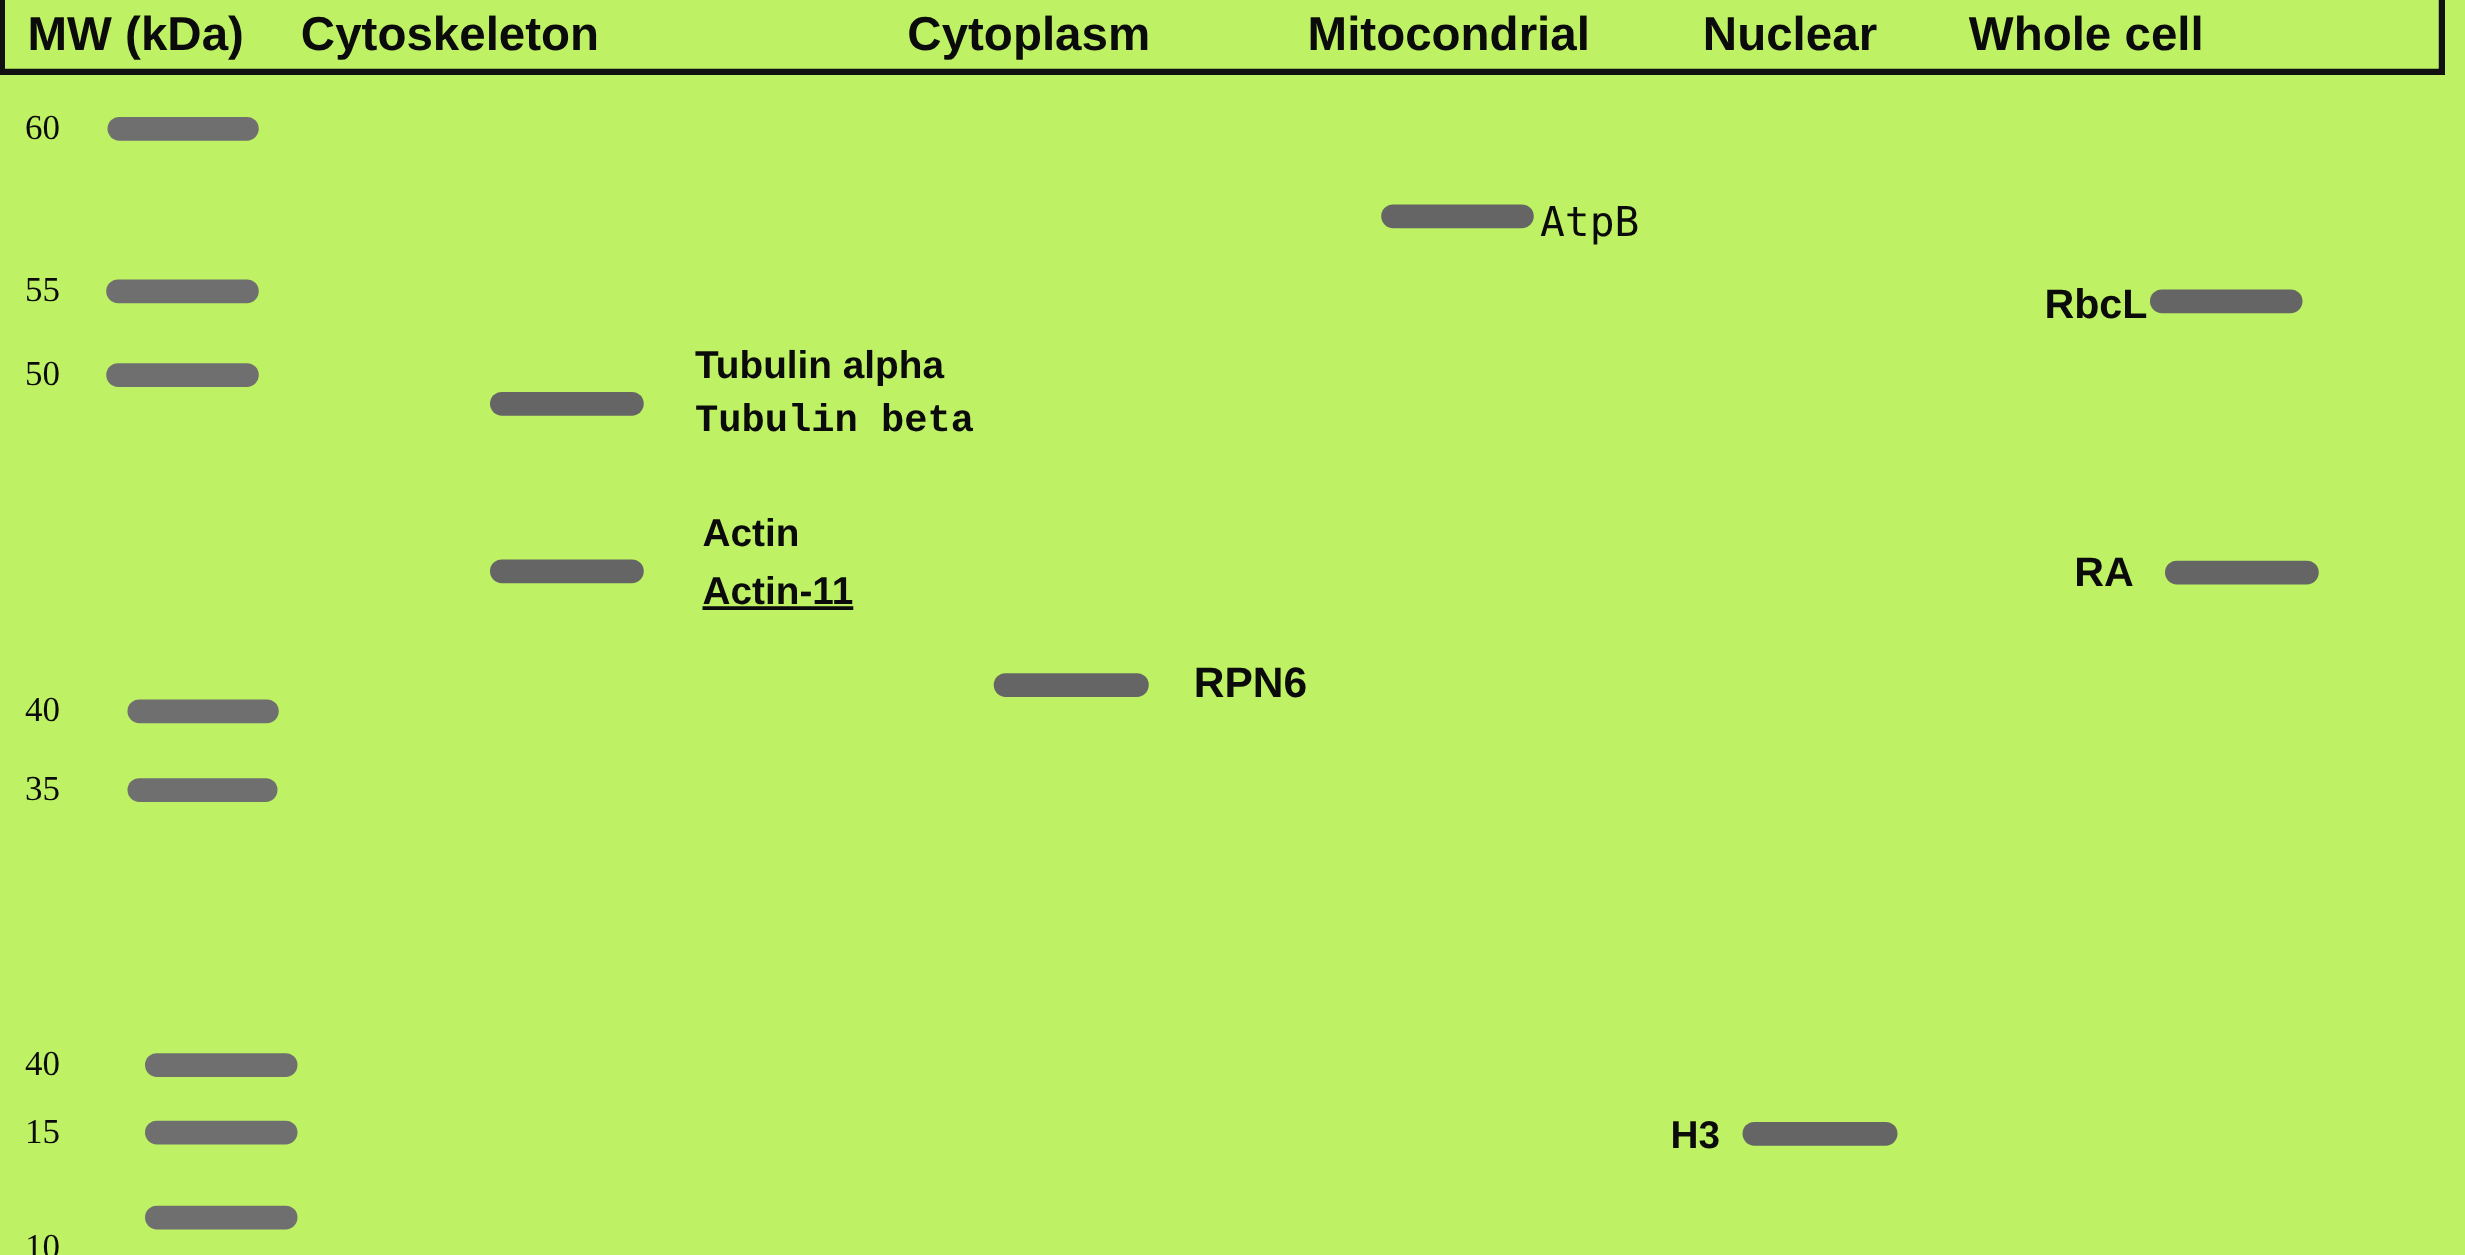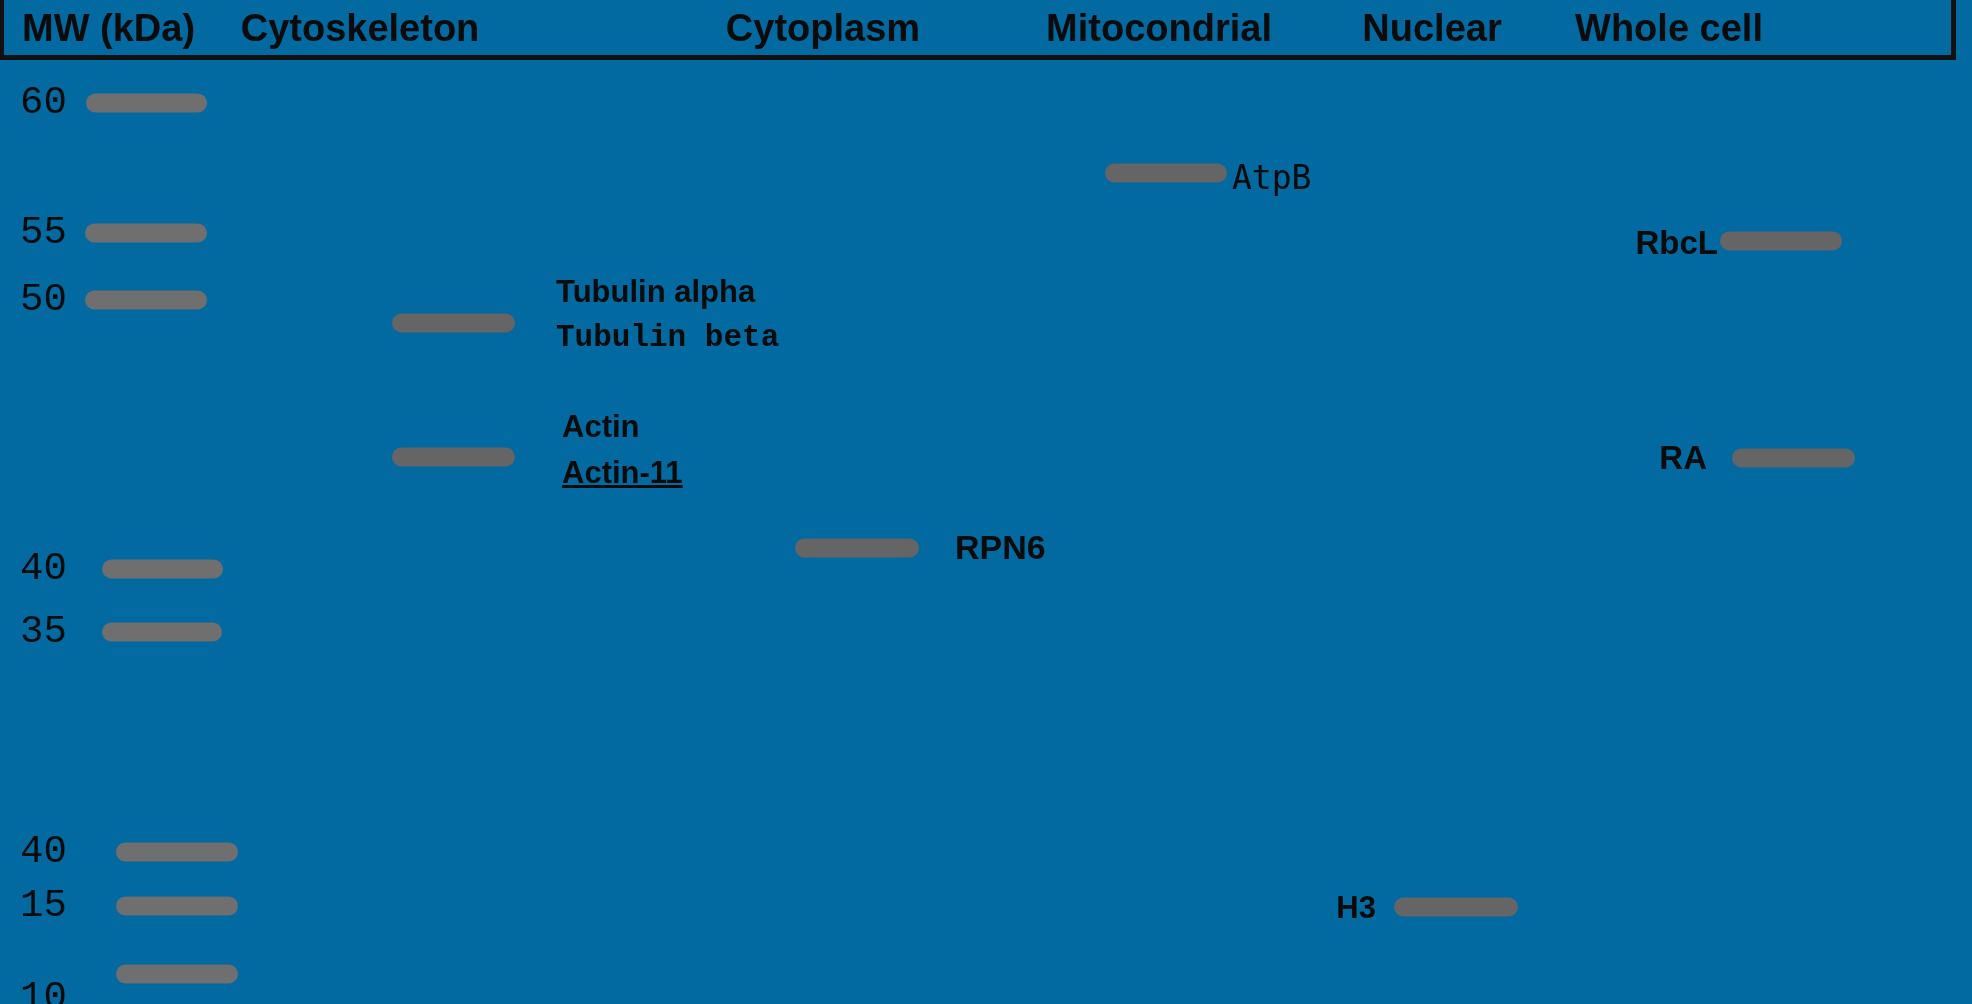--- a/index.html
+++ b/index.html
@@ -6,21 +6,21 @@
   body{
     width:1972px;height:1004px;
     background:#ececec;
     font-family:"Liberation Sans", sans-serif;
     color:#0b0b0b;
     overflow:hidden;
   }
   #fig{
     position:relative;
     width:1972px;height:1004px;
-    background:#0369a1;
+    background:#bef264;
   }
   
   .header-band{
     position:absolute;
     left:0;top:0;
     width:1956px;height:60px;
     box-sizing:border-box;
     border-left:4px solid #111;
     border-right:5px solid #111;
     border-bottom:5px solid #111;
@@ -42,22 +42,22 @@
   .band{
     position:absolute;
     height:19px;
     border-radius:10px;
     transform:translateY(-50%);
   }
   .mw-num{
     position:absolute;
     left:20px;
     transform:translateY(-50%);
-    font-family:Liberation Mono, monospace;
-    font-size:39px;
+    font-family:Liberation Serif, serif;
+    font-size:28px;
     font-weight:400;
     white-space:nowrap;
   }
   .band-label{
     position:absolute;
     white-space:nowrap;
   }
   .band-label.f-sans{font-family:"Liberation Sans", sans-serif;font-weight:700;}
   .band-label.f-mono{font-family:"DejaVu Sans Mono", monospace;font-weight:400;}
   .band-label.anchor-right{transform:translate(-100%,-50%);}

